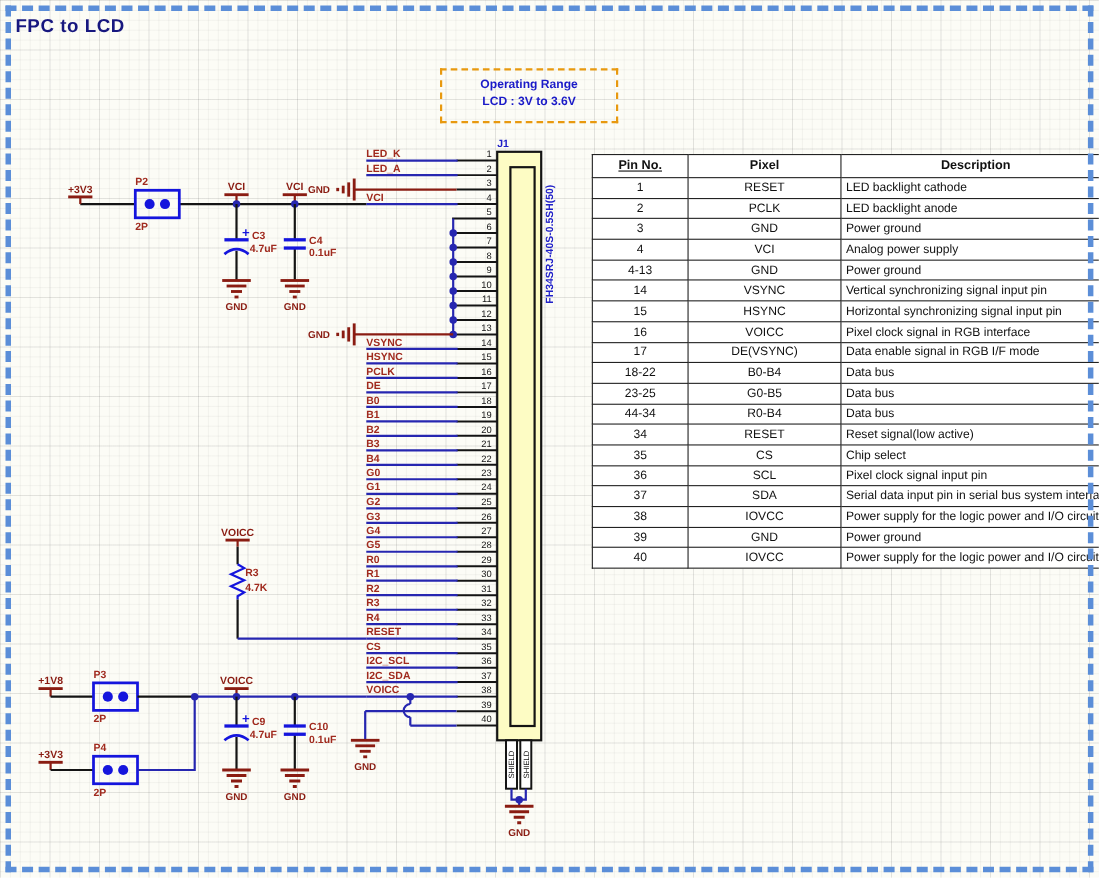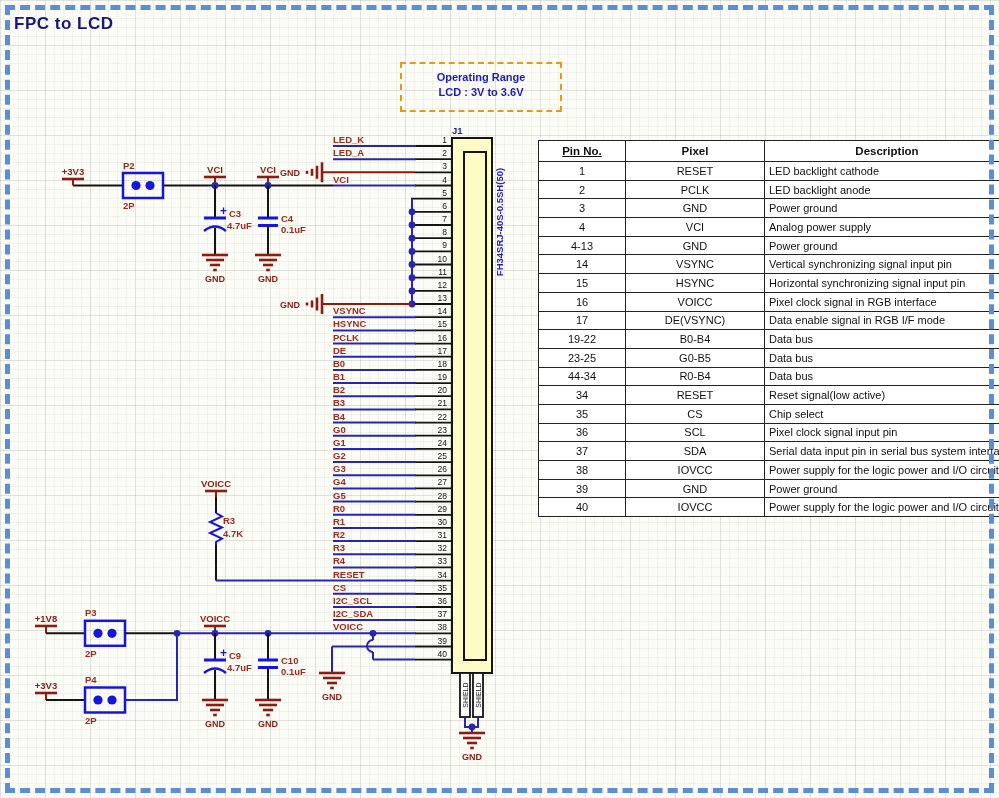--- a/index.html
+++ b/index.html
@@ -370,21 +370,21 @@
           <td class="c">16</td>
           <td class="c">VOICC</td>
           <td class="l">Pixel clock signal in RGB interface</td>
         </tr>
         <tr>
           <td class="c">17</td>
           <td class="c">DE(VSYNC)</td>
           <td class="l">Data enable signal in RGB I/F mode</td>
         </tr>
         <tr>
-          <td class="c">19-22</td>
+          <td class="c">18-22</td>
           <td class="c">B0-B4</td>
           <td class="l">Data bus</td>
         </tr>
         <tr>
           <td class="c">23-25</td>
           <td class="c">G0-B5</td>
           <td class="l">Data bus</td>
         </tr>
         <tr>
           <td class="c">44-34</td>

